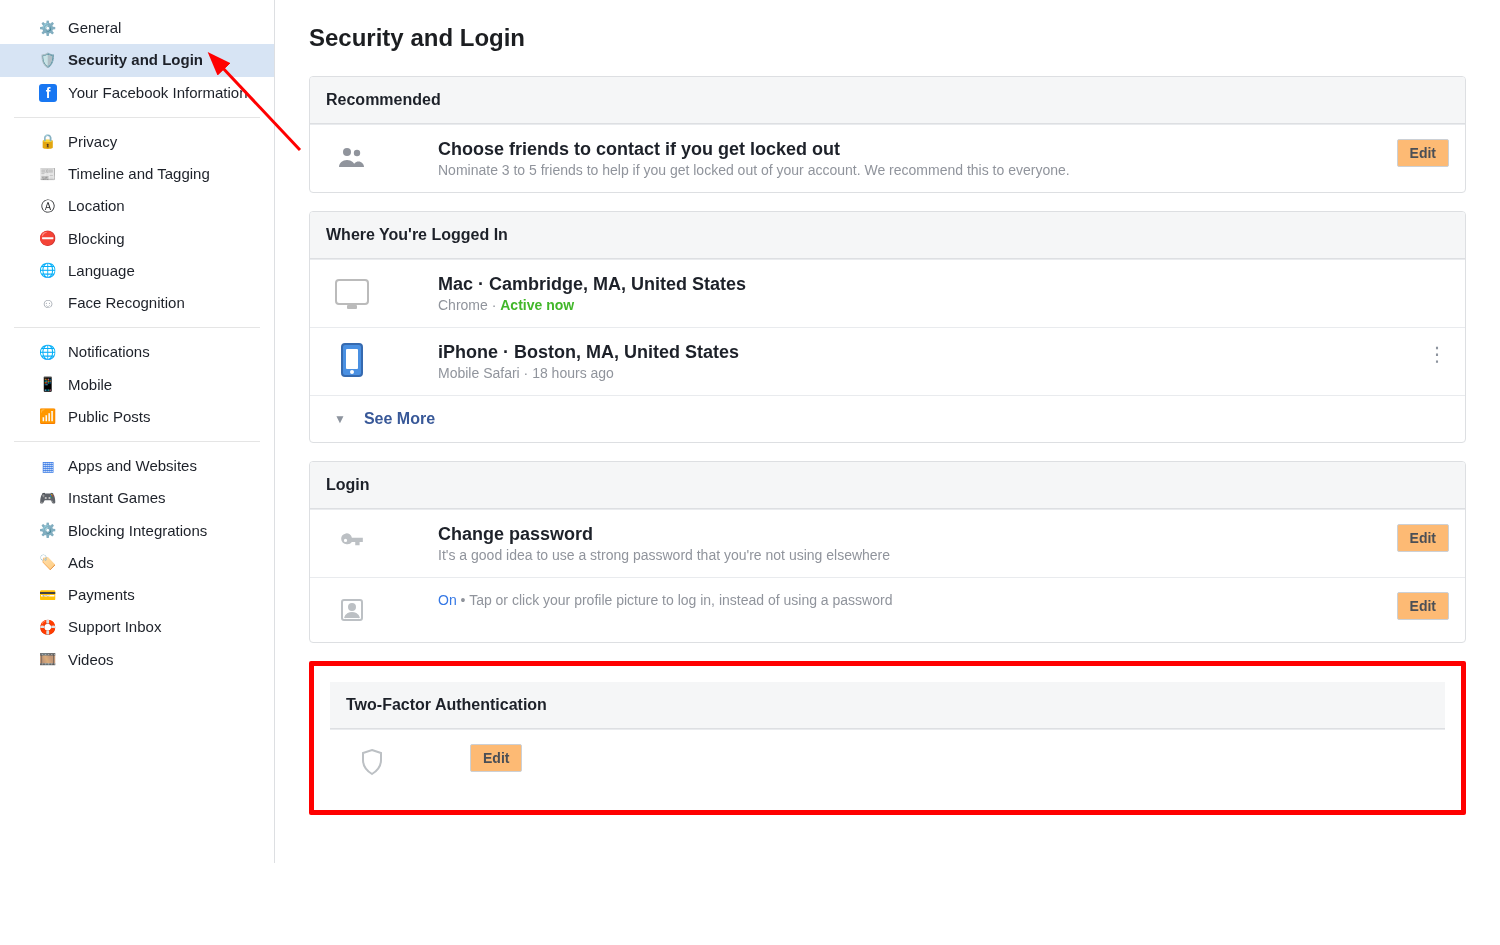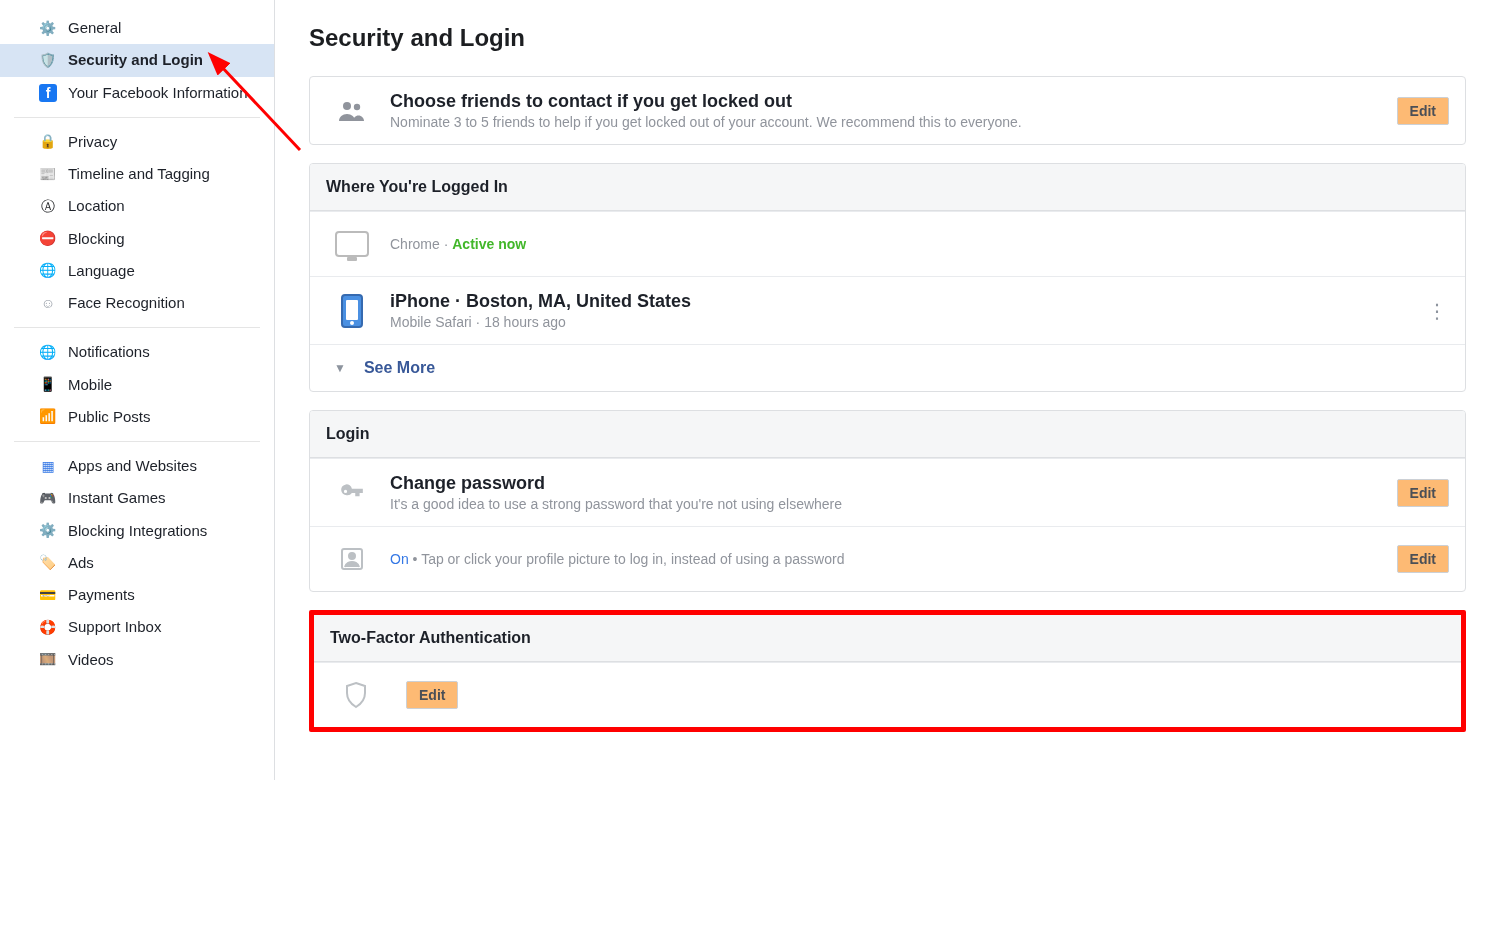--- a/index.html
+++ b/index.html
@@ -58,23 +58,24 @@
   .panel-header {
     background: #f5f6f7;
     border-bottom: 1px solid #dddfe2;
     padding: 14px 16px;
     font-weight: 600;
     color: #1d2129;
     font-size: 16px;
   }
   .row {
     display: flex;
-    align-items: center;
+    align-items: flex-start;
     padding: 14px 16px;
     border-top: 1px solid #e9ebee;
+    gap: 48px;
   }
   .row:first-of-type { border-top: none; }
   .row .row-icon {
     width: 36px; height: 36px;
     margin: 0 20px 0 8px;
     flex: 0 0 36px;
     display: inline-flex; align-items: center; justify-content: center;
     color: #90949c;
     font-size: 22px;
   }
@@ -108,21 +109,21 @@
   }
   .see-more-row {
     display: flex; align-items: center;
     padding: 14px 16px; border-top: 1px solid #e9ebee;
     color: #385898; font-weight: 600; font-size: 16px;
   }
   .see-more-row .tri { margin: 0 18px 0 8px; color: #8d949e; font-size: 12px; }
   .highlight-box {
     border: 5px solid #ff0000;
     border-radius: 2px;
-    padding: 0;
+    padding: 16px;
     margin-bottom: 18px;
   }
   .highlight-box .panel { margin: 0; border: none; border-radius: 0; }
   .highlight-box .panel-header { border-top: none; }
   
   .arrow-annot {
     position: absolute;
     left: 200px; top: 50px;
     pointer-events: none;
   }
@@ -235,20 +236,21 @@
         <div class="side-item">
           <span class="icon" style="color: rgb(107, 107, 107);">🎞️</span>
           <span>Videos</span>
         </div>
       </nav>
 
   <main class="main">
     <h1 class="page-title">Security and Login</h1>
 
     <section class="panel">
+      <div class="panel-header">Recommended</div>
       <div class="row">
         <span class="row-icon">
           <svg width="28" height="24" viewBox="0 0 28 24" fill="#90949c">
                 <circle cx="9" cy="7" r="4"></circle>
                 <circle cx="19" cy="8" r="3.2"></circle>
                 <path d="M1 22c0-4 3.5-7 8-7s8 3 8 7z"></path>
                 <path d="M15 22c0-3 2.5-5.5 5.5-5.5S26 19 26 22z"></path>
               </svg>
         </span>
         <div class="row-body">
@@ -260,20 +262,23 @@
     </section>
 
     <section class="panel">
       <div class="panel-header">Where You're Logged In</div>
 
       <div class="row">
         <span class="row-icon">
               <span class="dev-monitor"></span>
             </span>
         <div class="row-body">
+          <div class="row-title">
+            <span>Mac</span> · <span>Cambridge, MA, United States</span>
+          </div>
           <div class="row-sub">
             <span>Chrome</span> · <span class="active">Active now</span>
           </div>
         </div>
       </div>
 
       <div class="row">
         <span class="row-icon">
               <span class="dev-phone"></span>
             </span>

